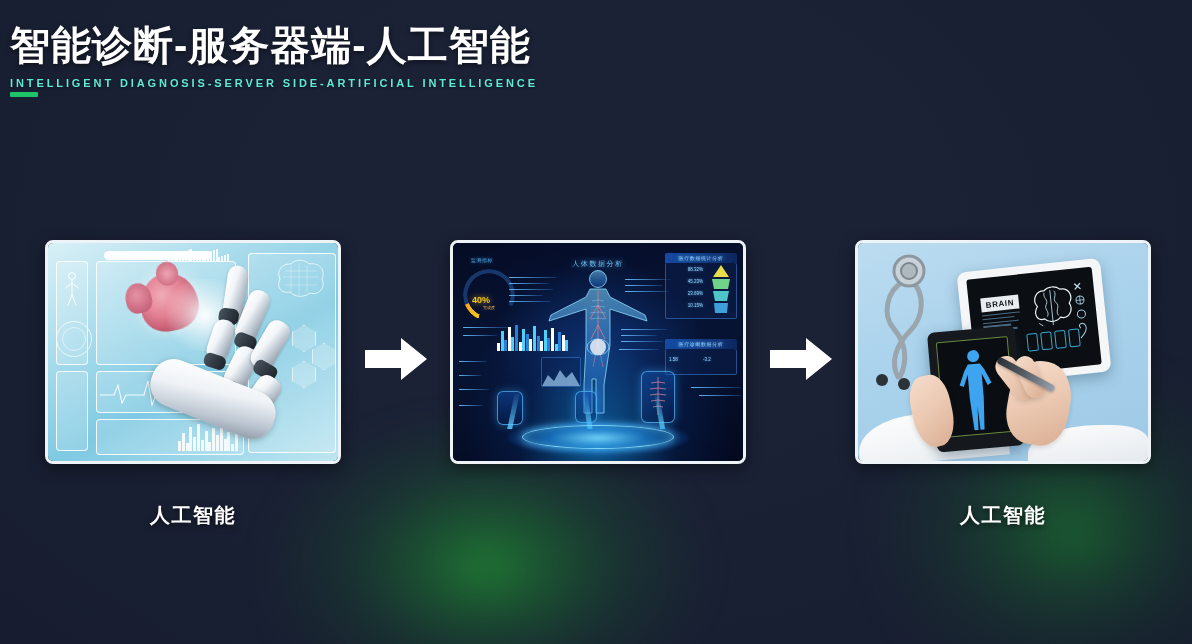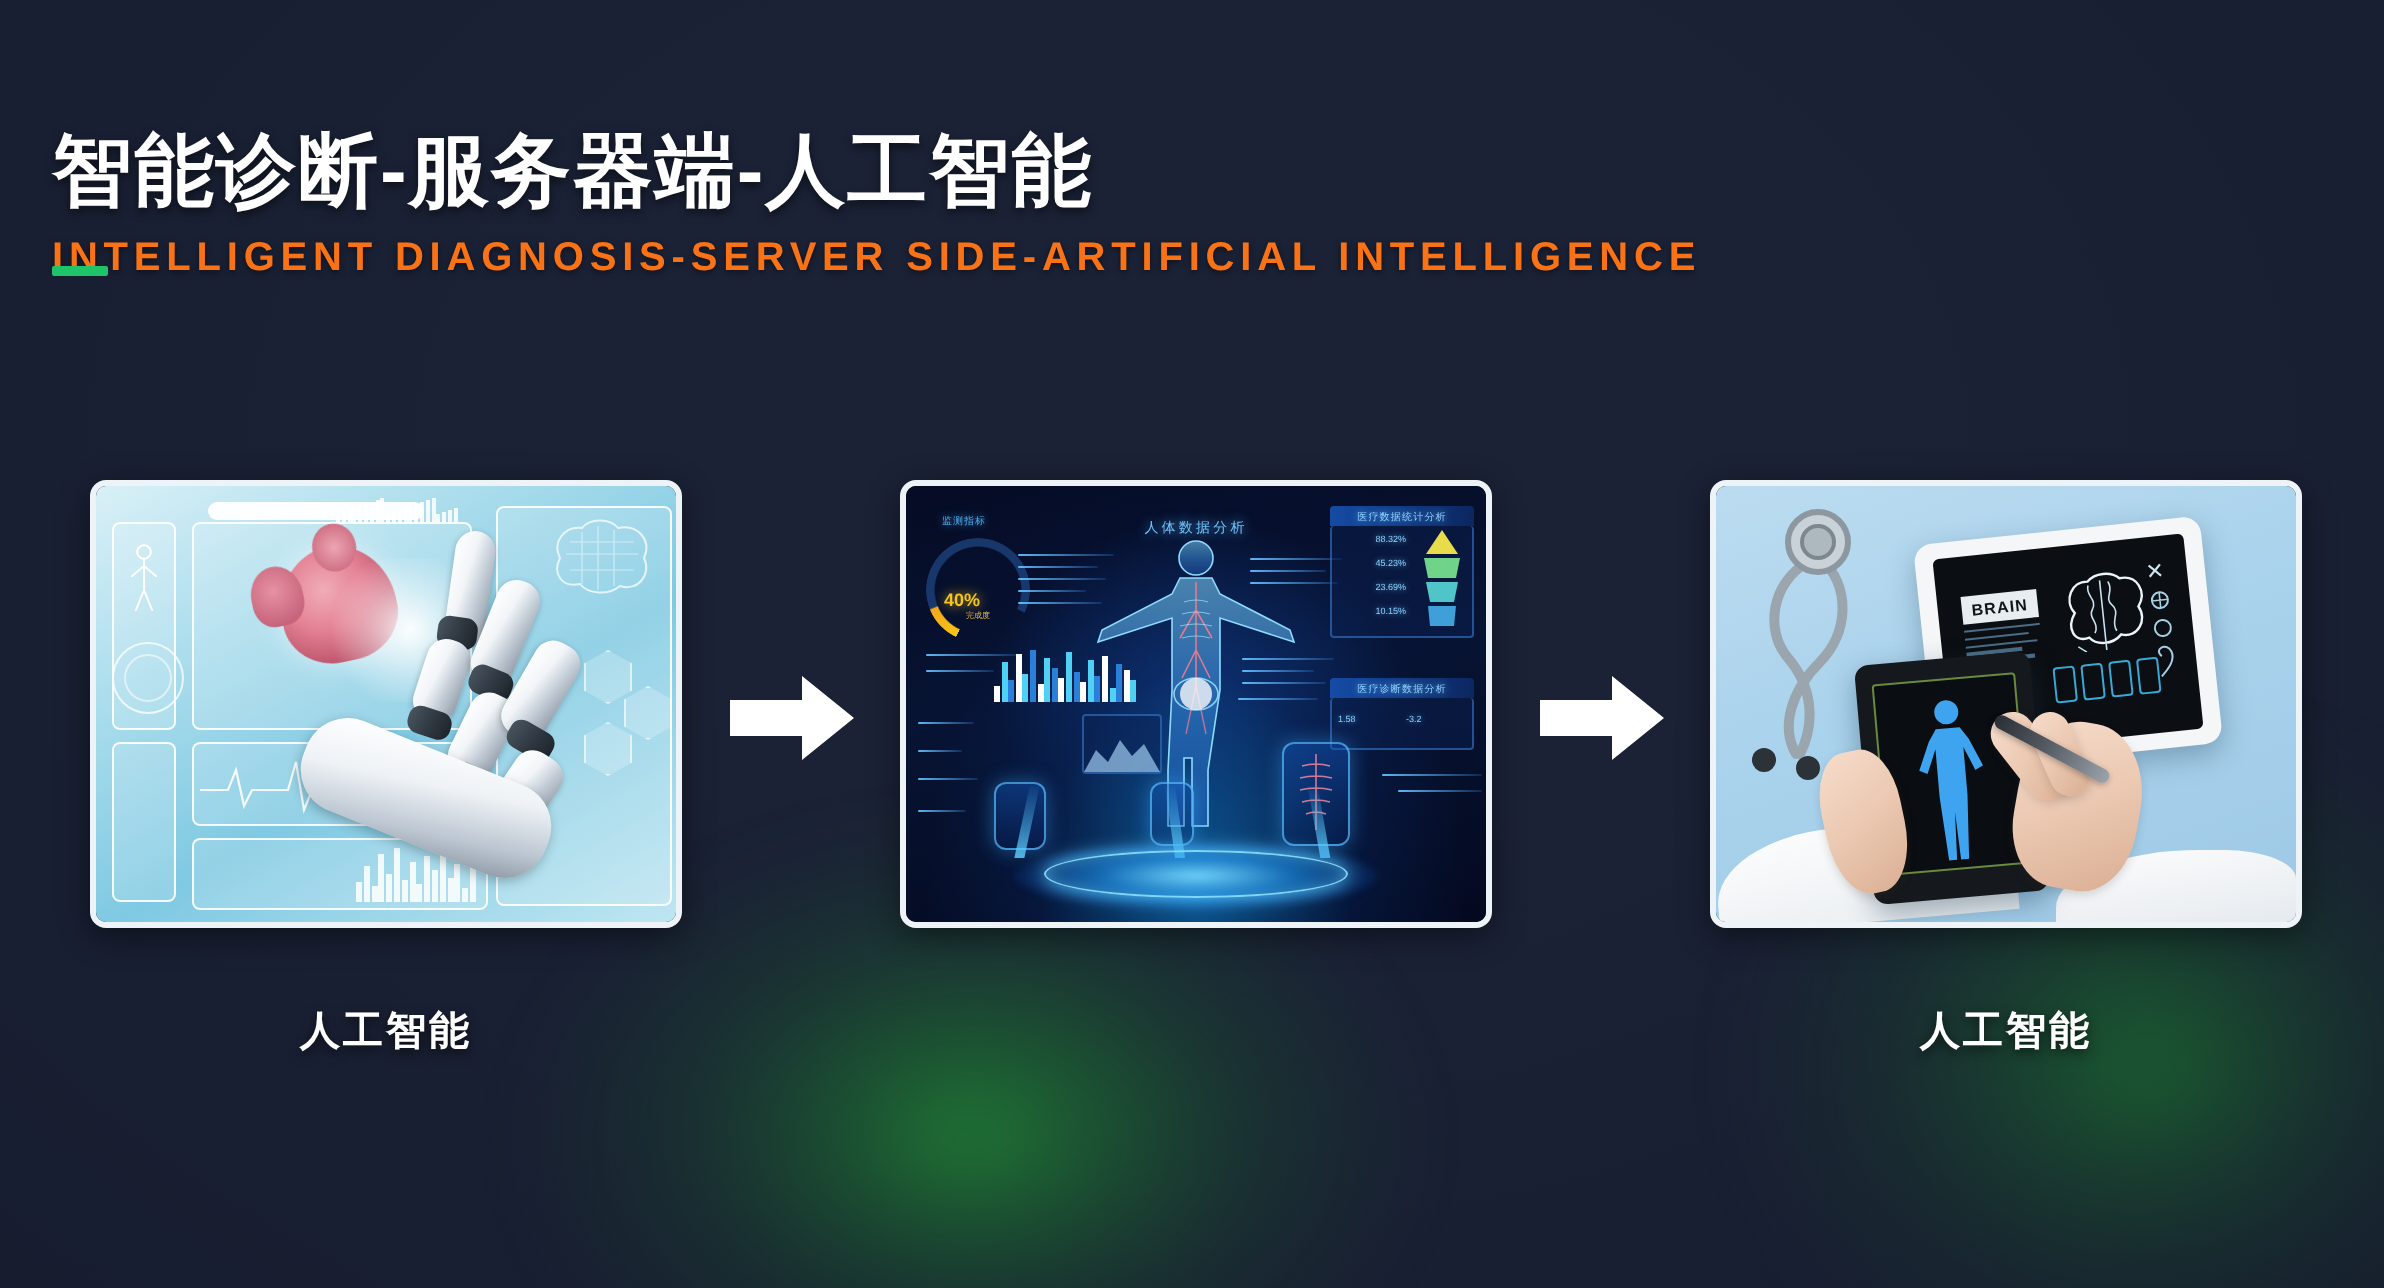--- a/index.html
+++ b/index.html
@@ -32,30 +32,30 @@
         rgba(27,60,44,0.08) 72%,
         rgba(27,34,54,0) 100%);
     filter:blur(18px);
   }
   .glow-vignette {
     position:absolute; inset:0; border-radius:0;
     background:radial-gradient(ellipse at 50% 35%, rgba(27,34,54,0) 35%, rgba(20,25,42,0.55) 100%);
   }
 
   
-  .header { position:absolute; left:26px; top:22px; z-index:5;margin-top:41px; }
+  .header { position:absolute; left:10px; top:22px; z-index:5; }
   .title-cn {
     font-size:40px; font-weight:bold; color:#ffffff;
     letter-spacing:1px; line-height:1.18;
     text-shadow:0 2px 5px rgba(0,0,0,0.55);
     white-space:nowrap;
   }
   .title-en {
     margin-top:8px;
-    font-size:20px; font-weight:bold; color:#f97316;
+    font-size:11px; font-weight:bold; color:#5eead4;
     letter-spacing:2.9px; white-space:nowrap;
     text-shadow:0 1px 3px rgba(0,0,0,0.5);
   }
   .title-accent {
     position:absolute; left:0px; top:70px;
     width:28px; height:5px; background:#1fc36a; border-radius:1px;
   }
 
   
   .flow {

